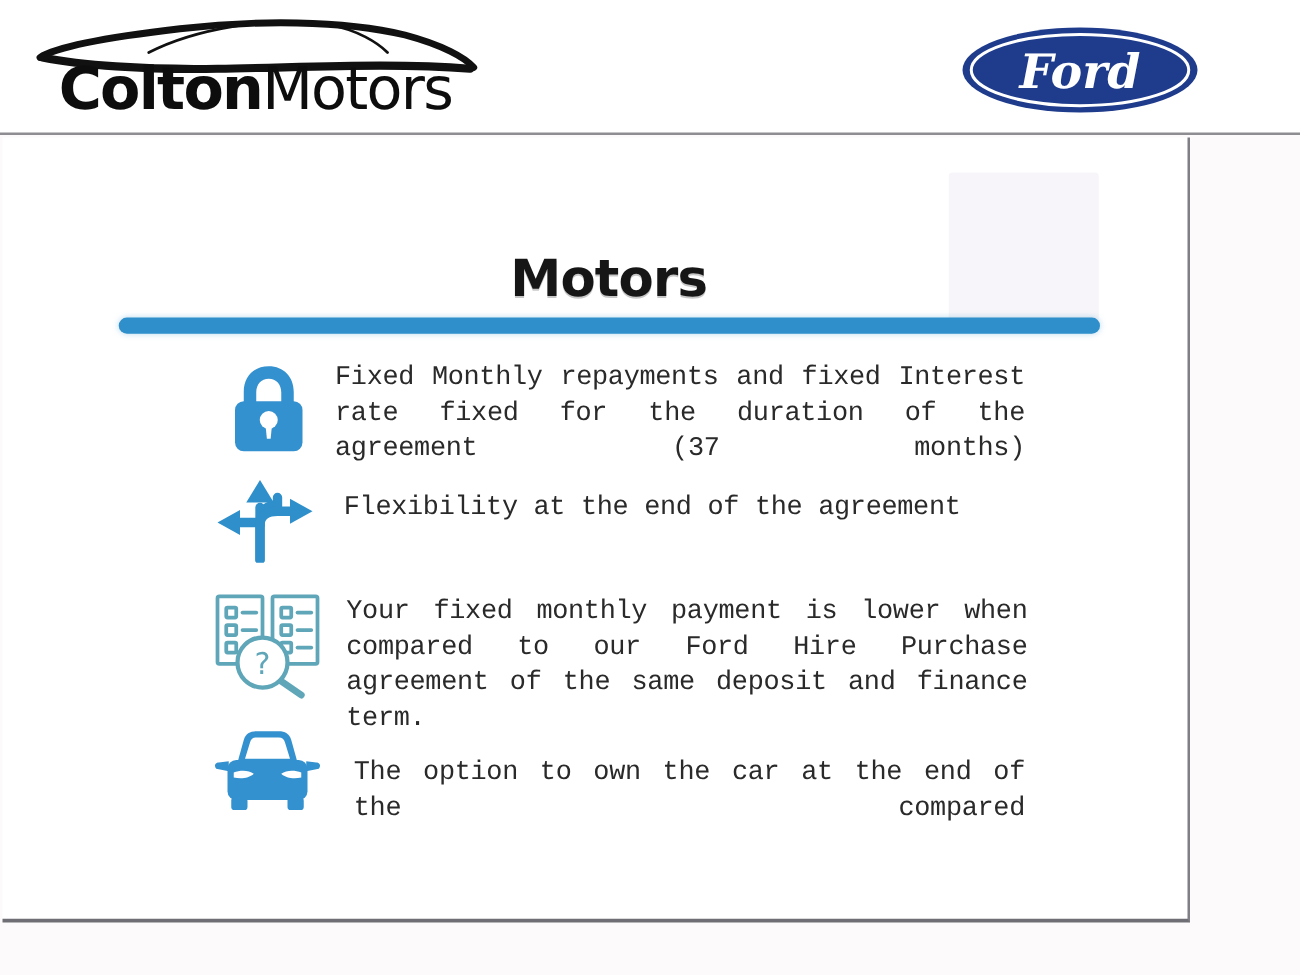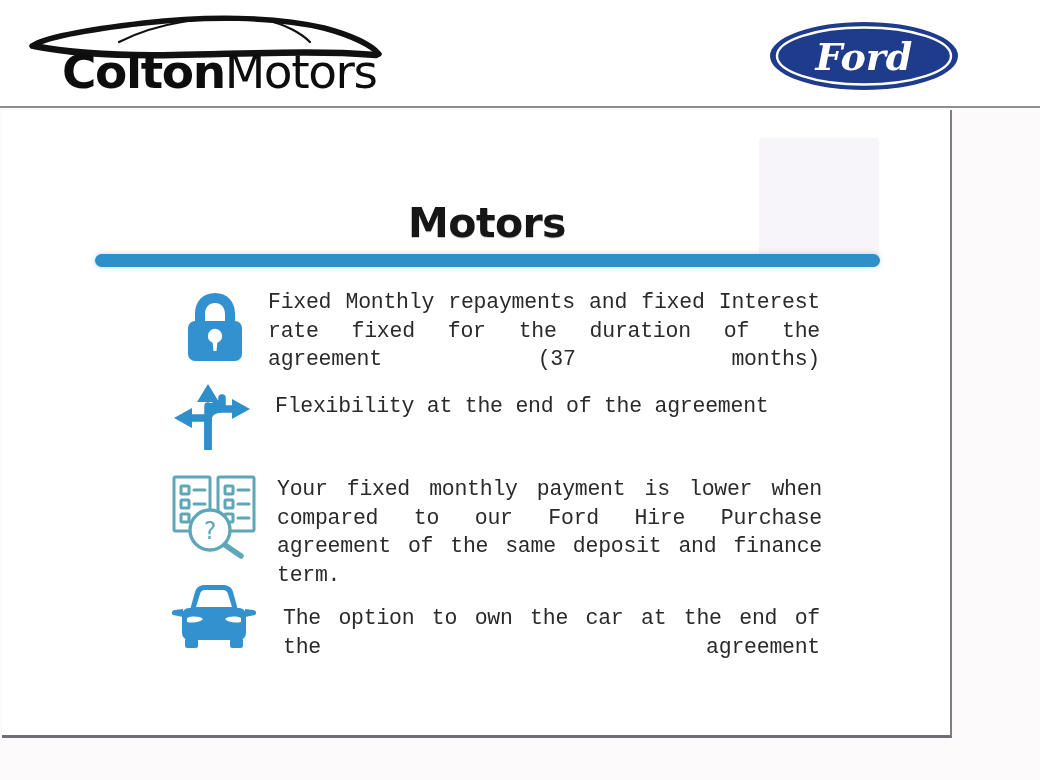--- a/index.html
+++ b/index.html
@@ -31,21 +31,21 @@
   .brand-logo {
     position: absolute;
     left: 24px;
     top: 6px;
     width: 360px;
     height: 96px;
   }
   .brand-logo svg { display: block; }
   .brand-wordmark {
     position: absolute;
-    left: 38px;
+    left: 23px;
     top: 42px;
     font-family: "DejaVu Sans", sans-serif;
     font-size: 47px;
     letter-spacing: -1.4px;
     color: #0d0d0d;
     white-space: nowrap;
     line-height: 1;
   }
   .brand-wordmark .w-bold { font-weight: 700; }
   .brand-wordmark .w-light { font-weight: 400; }
@@ -277,17 +277,17 @@
           <path d="M5 30 C 2 30, 1 33, 3 35 L13 37 L13 29 Z" fill="#3491cf"></path>
           <path d="M83 30 C 86 30, 87 33, 85 35 L75 37 L75 29 Z" fill="#3491cf"></path>
 
           <path d="M17 38 C22 36, 29 36, 33 39 C29 43, 22 43, 17 42 Z" fill="#ffffff"></path>
           <path d="M71 38 C66 36, 59 36, 55 39 C59 43, 66 43, 71 42 Z" fill="#ffffff"></path>
 
           <rect x="15" y="58" width="13" height="10" rx="2.5" fill="#3491cf"></rect>
           <rect x="60" y="58" width="13" height="10" rx="2.5" fill="#3491cf"></rect>
         </svg>
       </span>
-      <div class="feature-text">The option to own the car at the end of the agreement</div>
+      <div class="feature-text">The option to own the car at the end of the compared</div>
     </div>
 
   </div>
 </div>
 
 </body></html>

